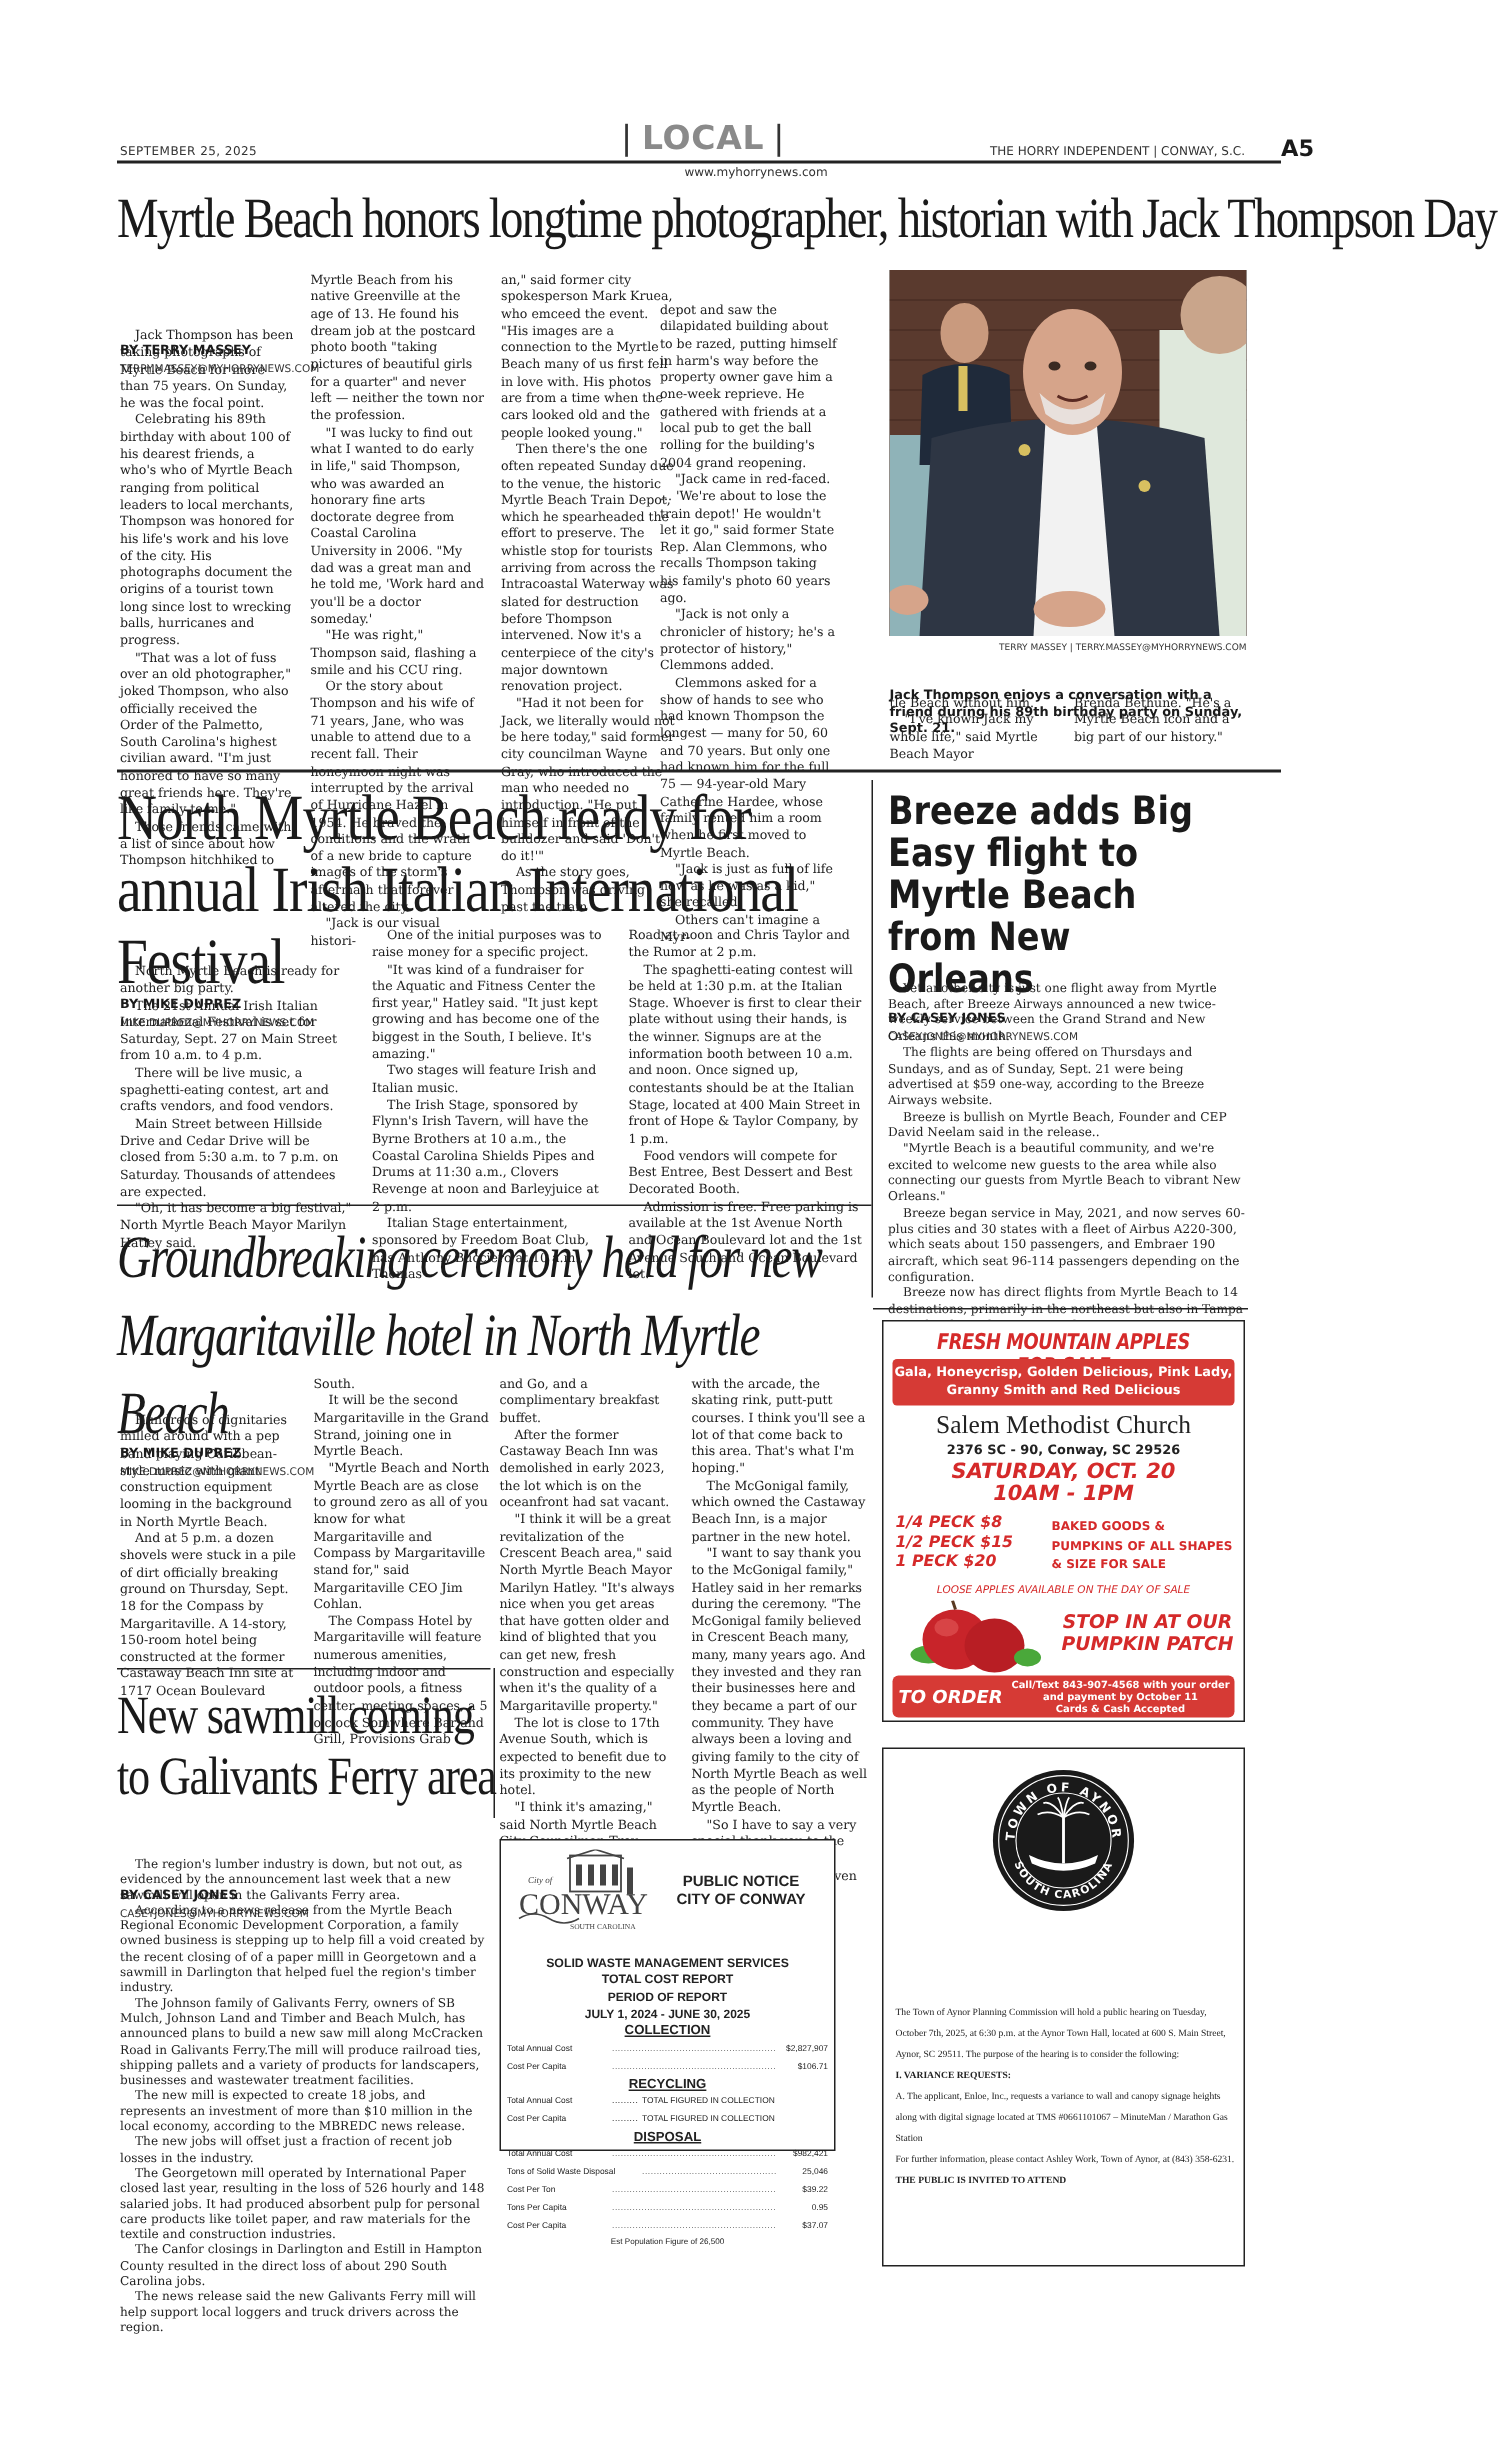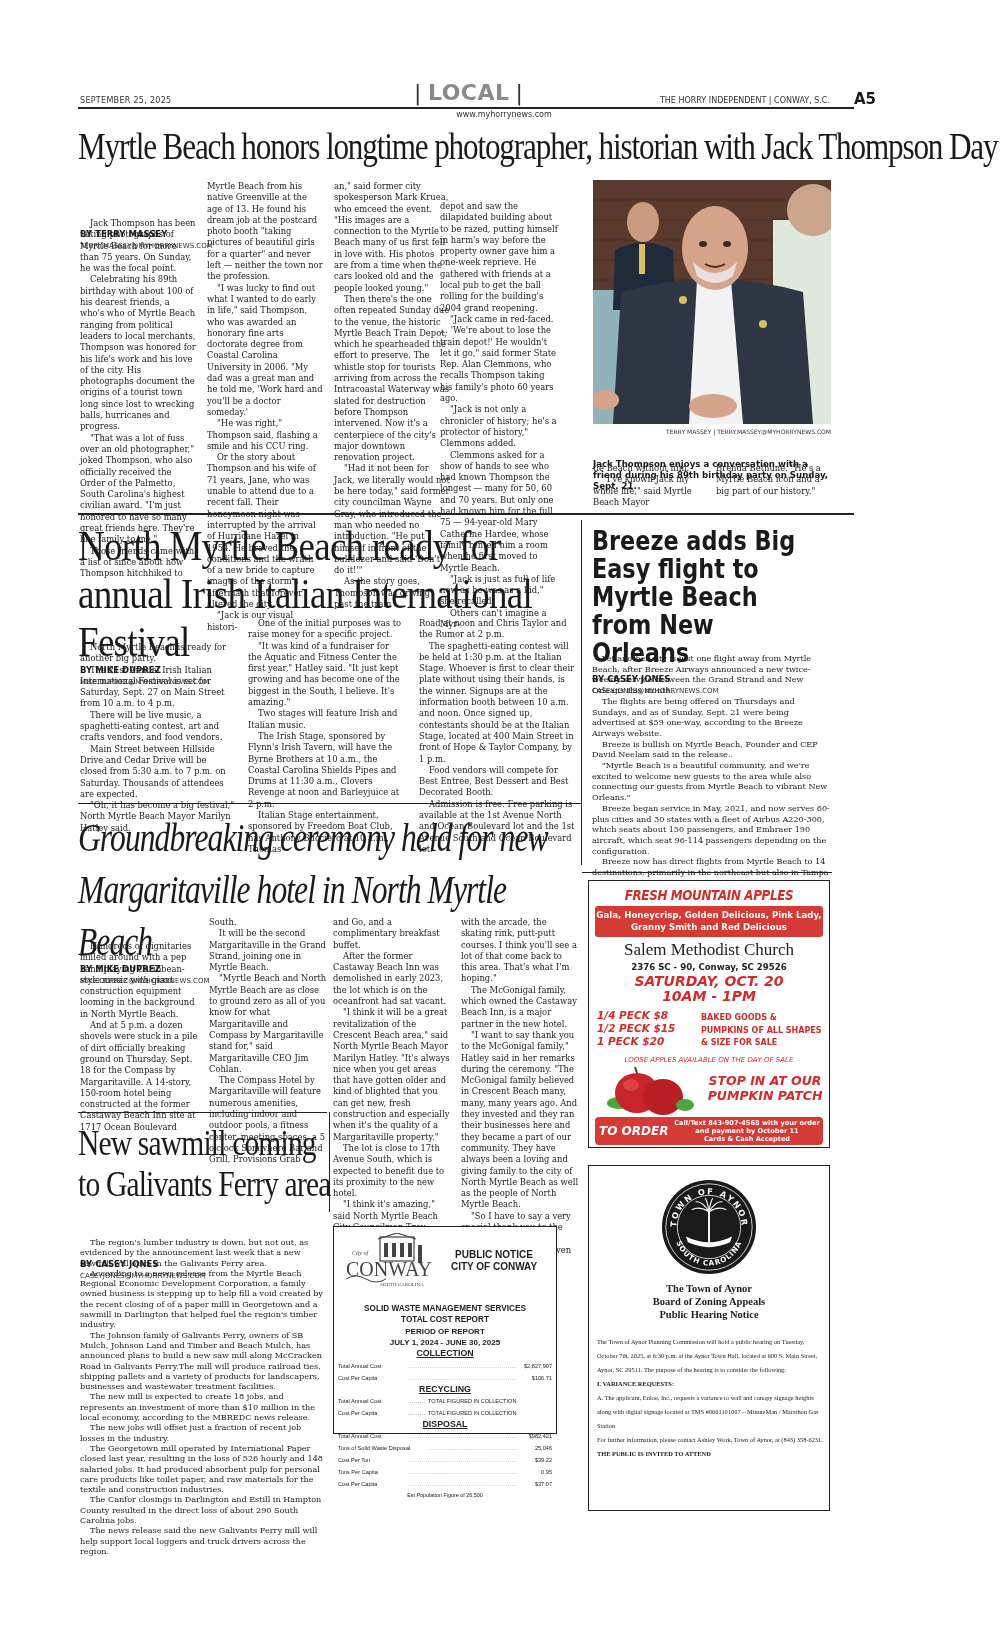--- a/index.html
+++ b/index.html
@@ -393,25 +393,20 @@
     <g stroke="#fff" stroke-width="1.2" fill="none">
       <path d="M50 34 Q40 28 32 32"></path>
         <path d="M50 34 Q60 28 68 32"></path>
       <path d="M50 34 Q42 22 36 24"></path>
         <path d="M50 34 Q58 22 64 24"></path>
       <path d="M50 34 Q48 22 46 20"></path>
         <path d="M50 34 Q52 22 54 20"></path>
     </g>
     <path d="M26 60 Q50 72 74 60 L72 66 Q50 76 28 66 Z" fill="#fff"></path>
   </svg>
-  <div class="title">
-    <div>The Town of Aynor</div>
-    <div>Board of Zoning Appeals</div>
-    <div>Public Hearing Notice</div>
-  </div>
   <div class="body">
     <div>The Town of Aynor Planning Commission will hold a public hearing on Tuesday, October 7th, 2025, at 6:30 p.m. at the Aynor Town Hall, located at 600 S. Main Street, Aynor, SC 29511. The purpose of the hearing is to consider the following:</div>
     <div class="b">I.  VARIANCE REQUESTS:</div>
     <div>A. The applicant, Enloe, Inc., requests a variance to wall and canopy signage heights along with digital signage located at TMS #0661101067 – MinuteMan / Marathon Gas Station</div>
     <div>For further information, please contact Ashley Work, Town of Aynor, at (843) 358-6231.</div>
     <div class="b">THE PUBLIC IS INVITED TO ATTEND</div>
   </div>
 </div>
 
 </body></html>

